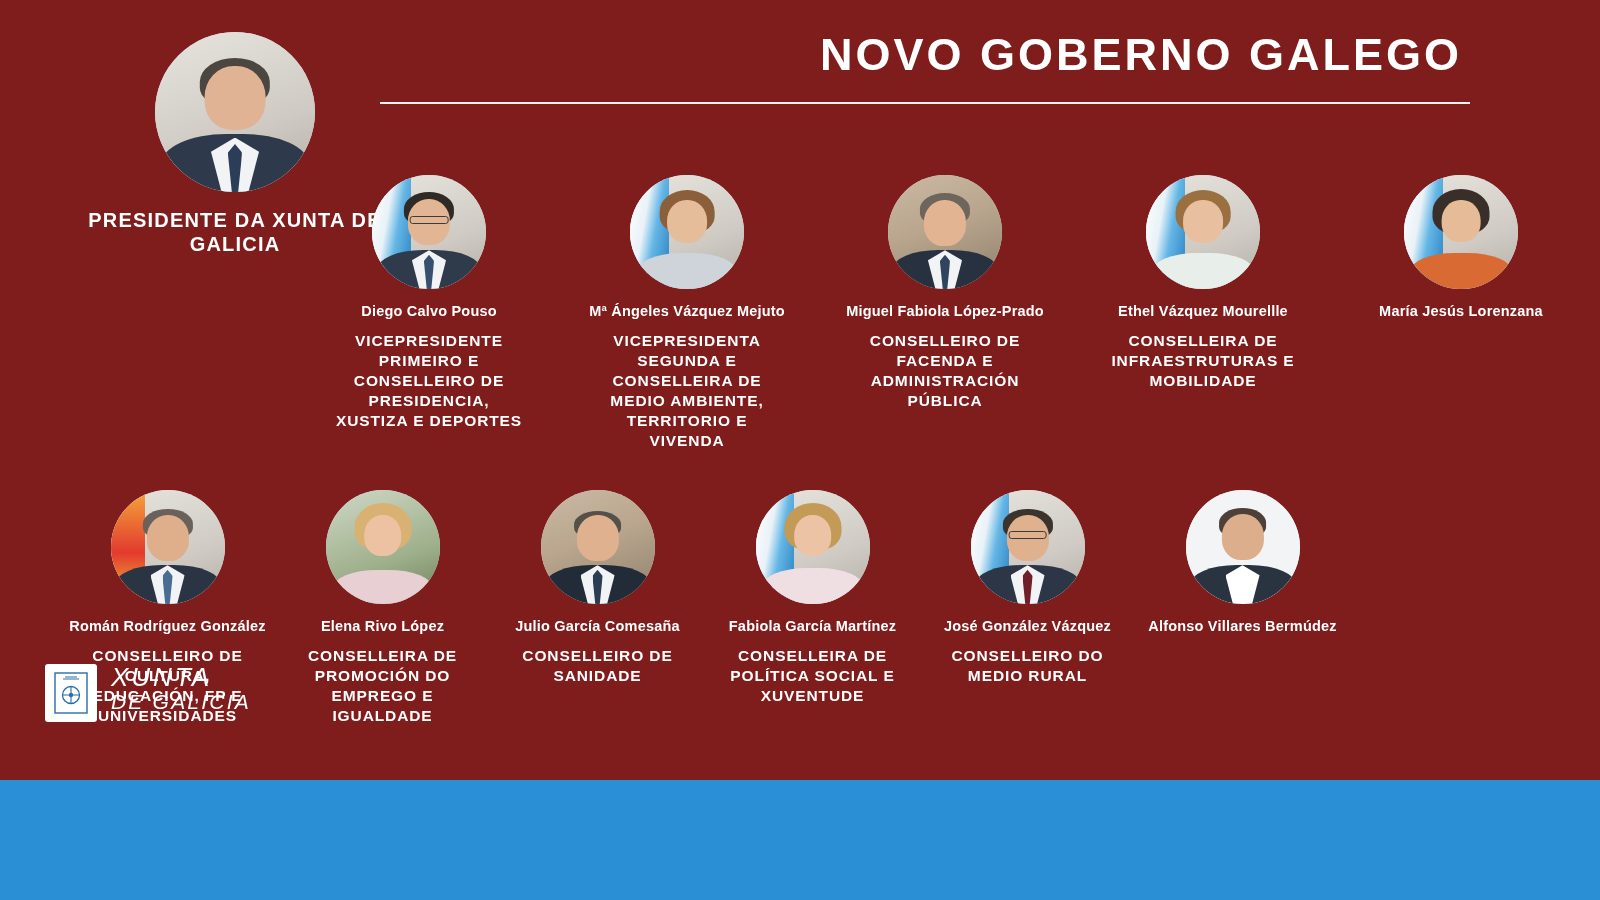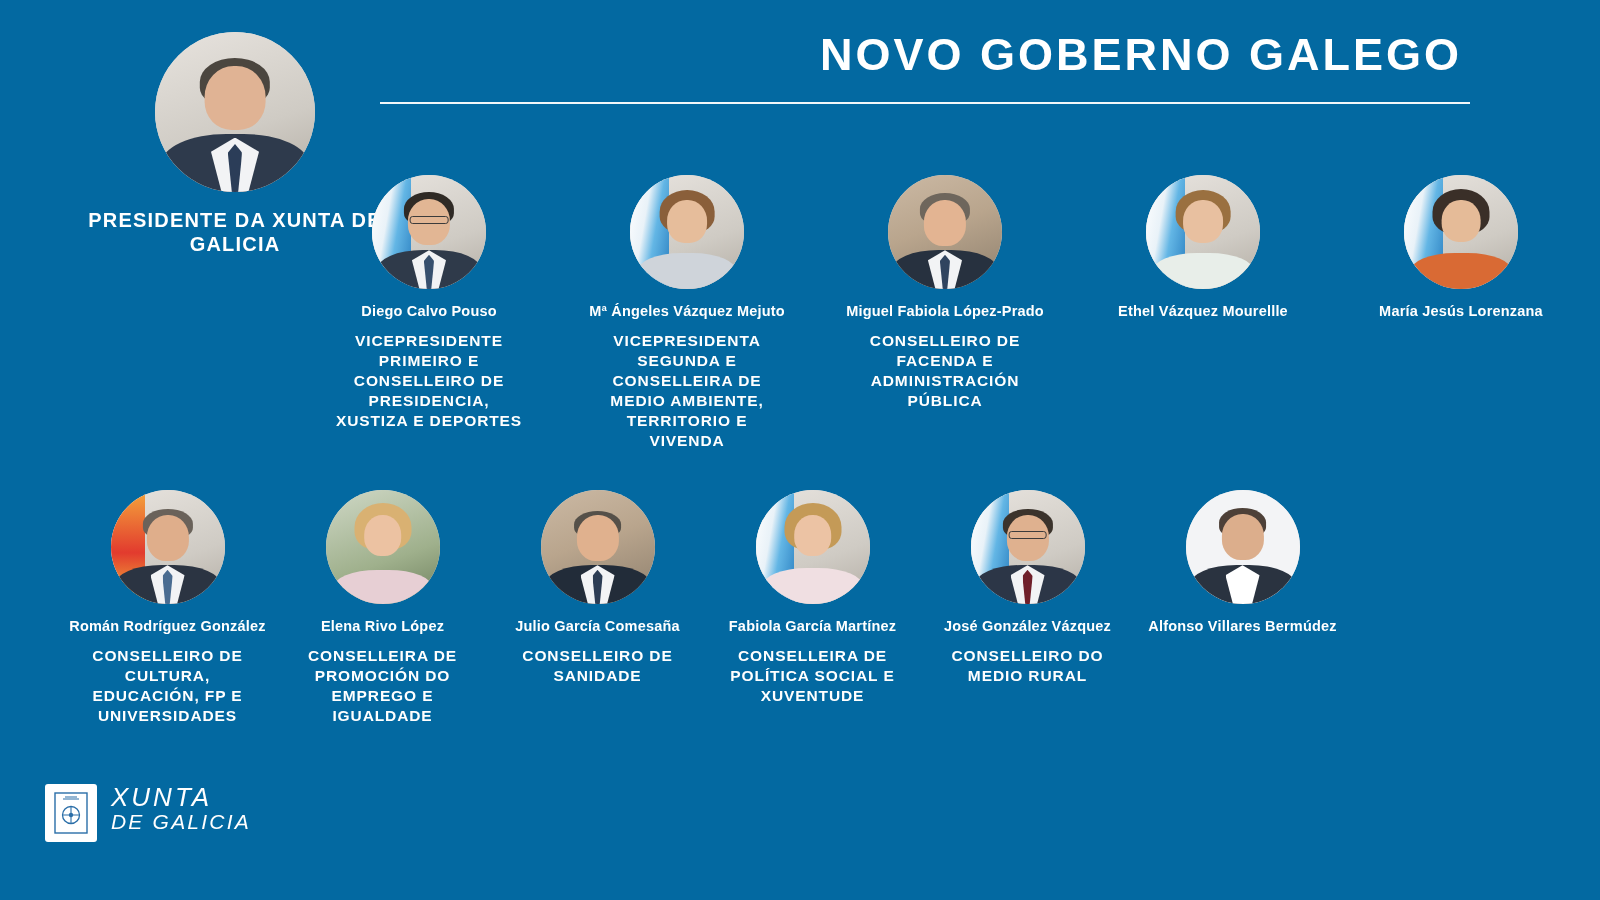--- a/index.html
+++ b/index.html
@@ -4,22 +4,22 @@
 <style>
   * { box-sizing: border-box; margin: 0; padding: 0; }
   html, body {
     width: 1600px; height: 900px;
     background: #2a8fd4;
     font-family: "Liberation Sans", sans-serif;
     overflow: hidden;
   }
   #infographic {
     position: relative;
-    width: 1600px; height: 900px;
-    background: #0369a1;
+    width: 1600px; height: 780px;
+    background: #7f1d1d;
   }
 
   
   .header {
     position: absolute;
     top: 30px; left: 380px;
     width: 1090px;
   }
   .header-title {
     color: #ffffff;
@@ -237,20 +237,21 @@
 
     <div class="member">
       <div class="portrait" style="width:114px;height:114px;">
         <div class="bg room light"></div>
         <div class="flag"></div>
         <div class="body" style="width:90%;height:38%;background:#e8eee9;"></div>
         <div class="hair" style="width:48%;height:38%;top:13%;background:#9a7040;"></div>
         <div class="head" style="width:35%;height:38%;top:22%;background:#e8c0a0;"></div>
       </div>
       <div class="member-name">Ethel Vázquez Mourellle</div>
+      <div class="member-role">CONSELLEIRA DE INFRAESTRUTURAS E MOBILIDADE</div>
     </div>
 
     <div class="member">
       <div class="portrait" style="width:114px;height:114px;">
         <div class="bg room light"></div>
         <div class="flag"></div>
         <div class="body" style="width:90%;height:38%;background:#d96a34;"></div>
         <div class="hair" style="width:50%;height:40%;top:12%;background:#3a2f28;"></div>
         <div class="head" style="width:34%;height:37%;top:22%;background:#e5bb98;"></div>
       </div>

